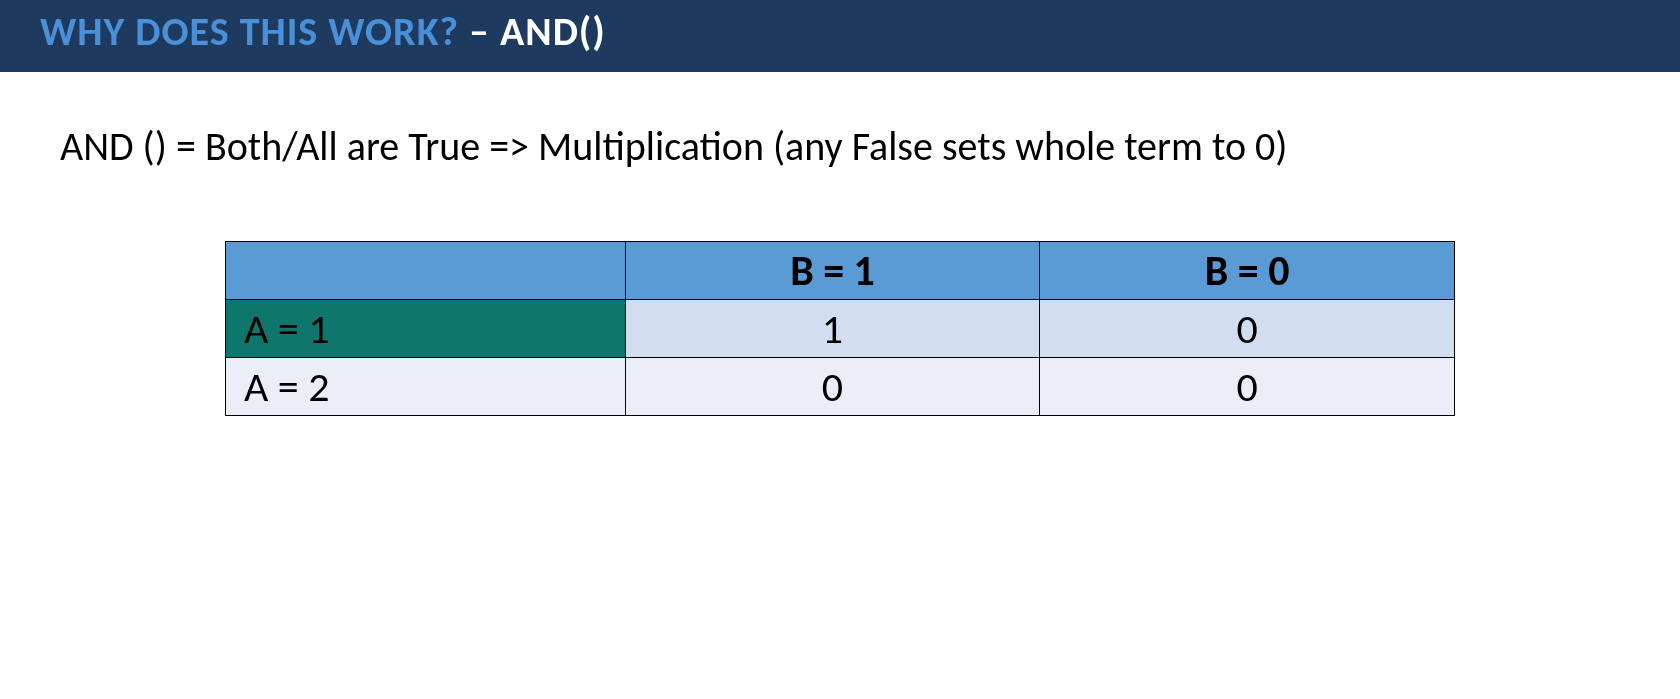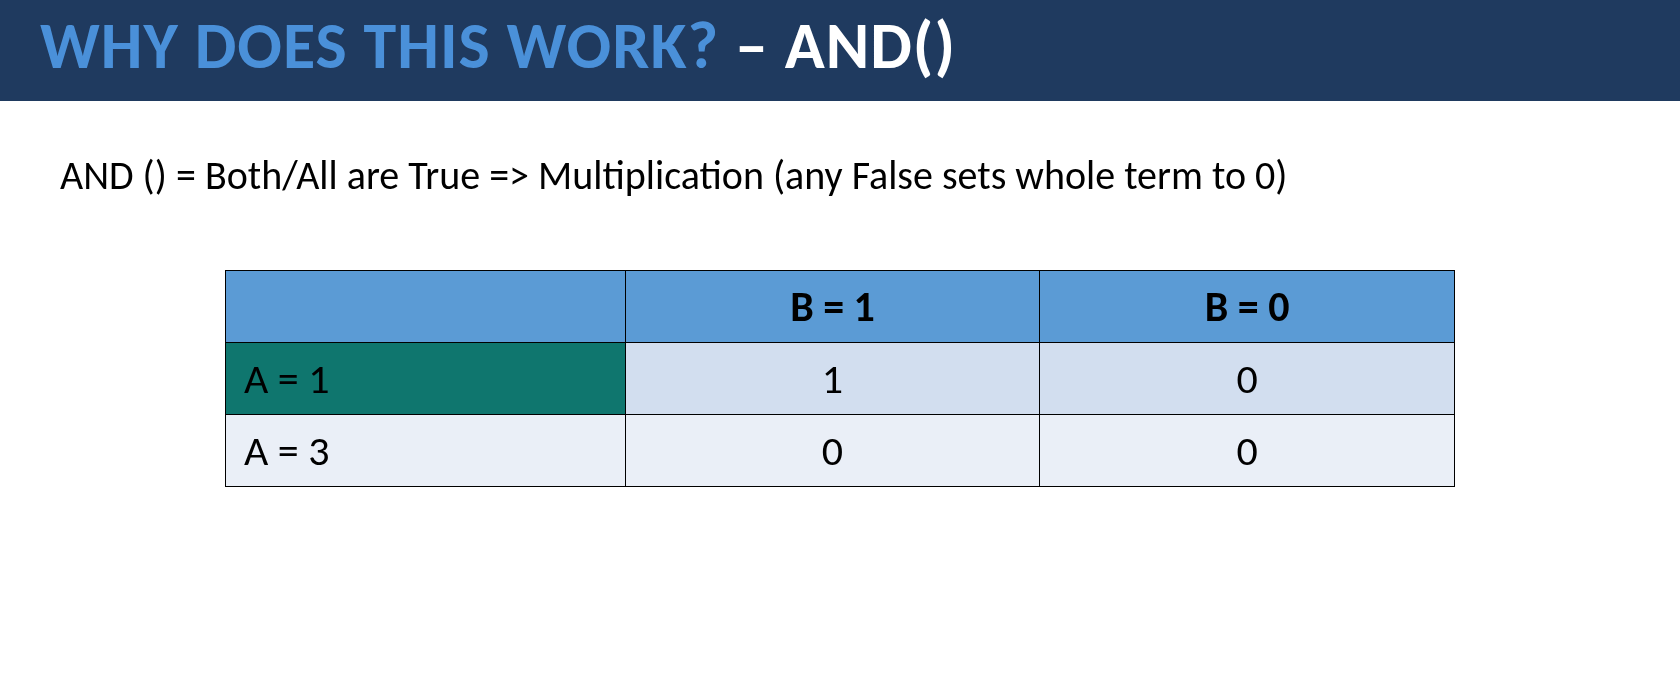--- a/index.html
+++ b/index.html
@@ -9,21 +9,21 @@
       background: #fff;
       font-family: "Segoe UI", Calibri, Arial, sans-serif;
       overflow: hidden;
     }
     .header-bar {
       width: 100%;
       background: #1f3a5f;
       padding: 10px 40px 18px 40px;
     }
     .header-title {
-      font-size: 66px;
+      font-size: 40px;
       font-weight: 800;
       letter-spacing: 1px;
       line-height: 1.1;
     }
     .title-main { color: #4a90d9; }
     .title-dash { color: #ffffff; }
     .title-func { color: #ffffff; }
     .content-area {
       padding: 50px 60px 16px 60px;
     }
@@ -37,21 +37,21 @@
       display: flex;
       justify-content: center;
     }
     table.truth {
       border-collapse: collapse;
       width: 1230px;
     }
     table.truth th, table.truth td {
       border: 1.5px solid #000;
       font-size: 42px;
-      height: 72px;
+      height: 58px;
       vertical-align: middle;
     }
     table.truth th {
       background: #5b9bd5;
       color: #000;
       font-weight: 700;
       text-align: center;
     }
     table.truth th.corner {
       background: #5b9bd5;
@@ -95,20 +95,20 @@
           <th class="col-b0">B = 0</th>
         </tr>
       </thead>
       <tbody>
         <tr class="row-odd">
           <td class="row-head">A = 1</td>
           <td class="cell">1</td>
           <td class="cell">0</td>
         </tr>
         <tr class="row-even">
-          <td class="row-head">A = 3</td>
+          <td class="row-head">A = 2</td>
           <td class="cell">0</td>
           <td class="cell">0</td>
         </tr>
       </tbody>
     </table>
   </div>
 </div>
 
 </body></html>

